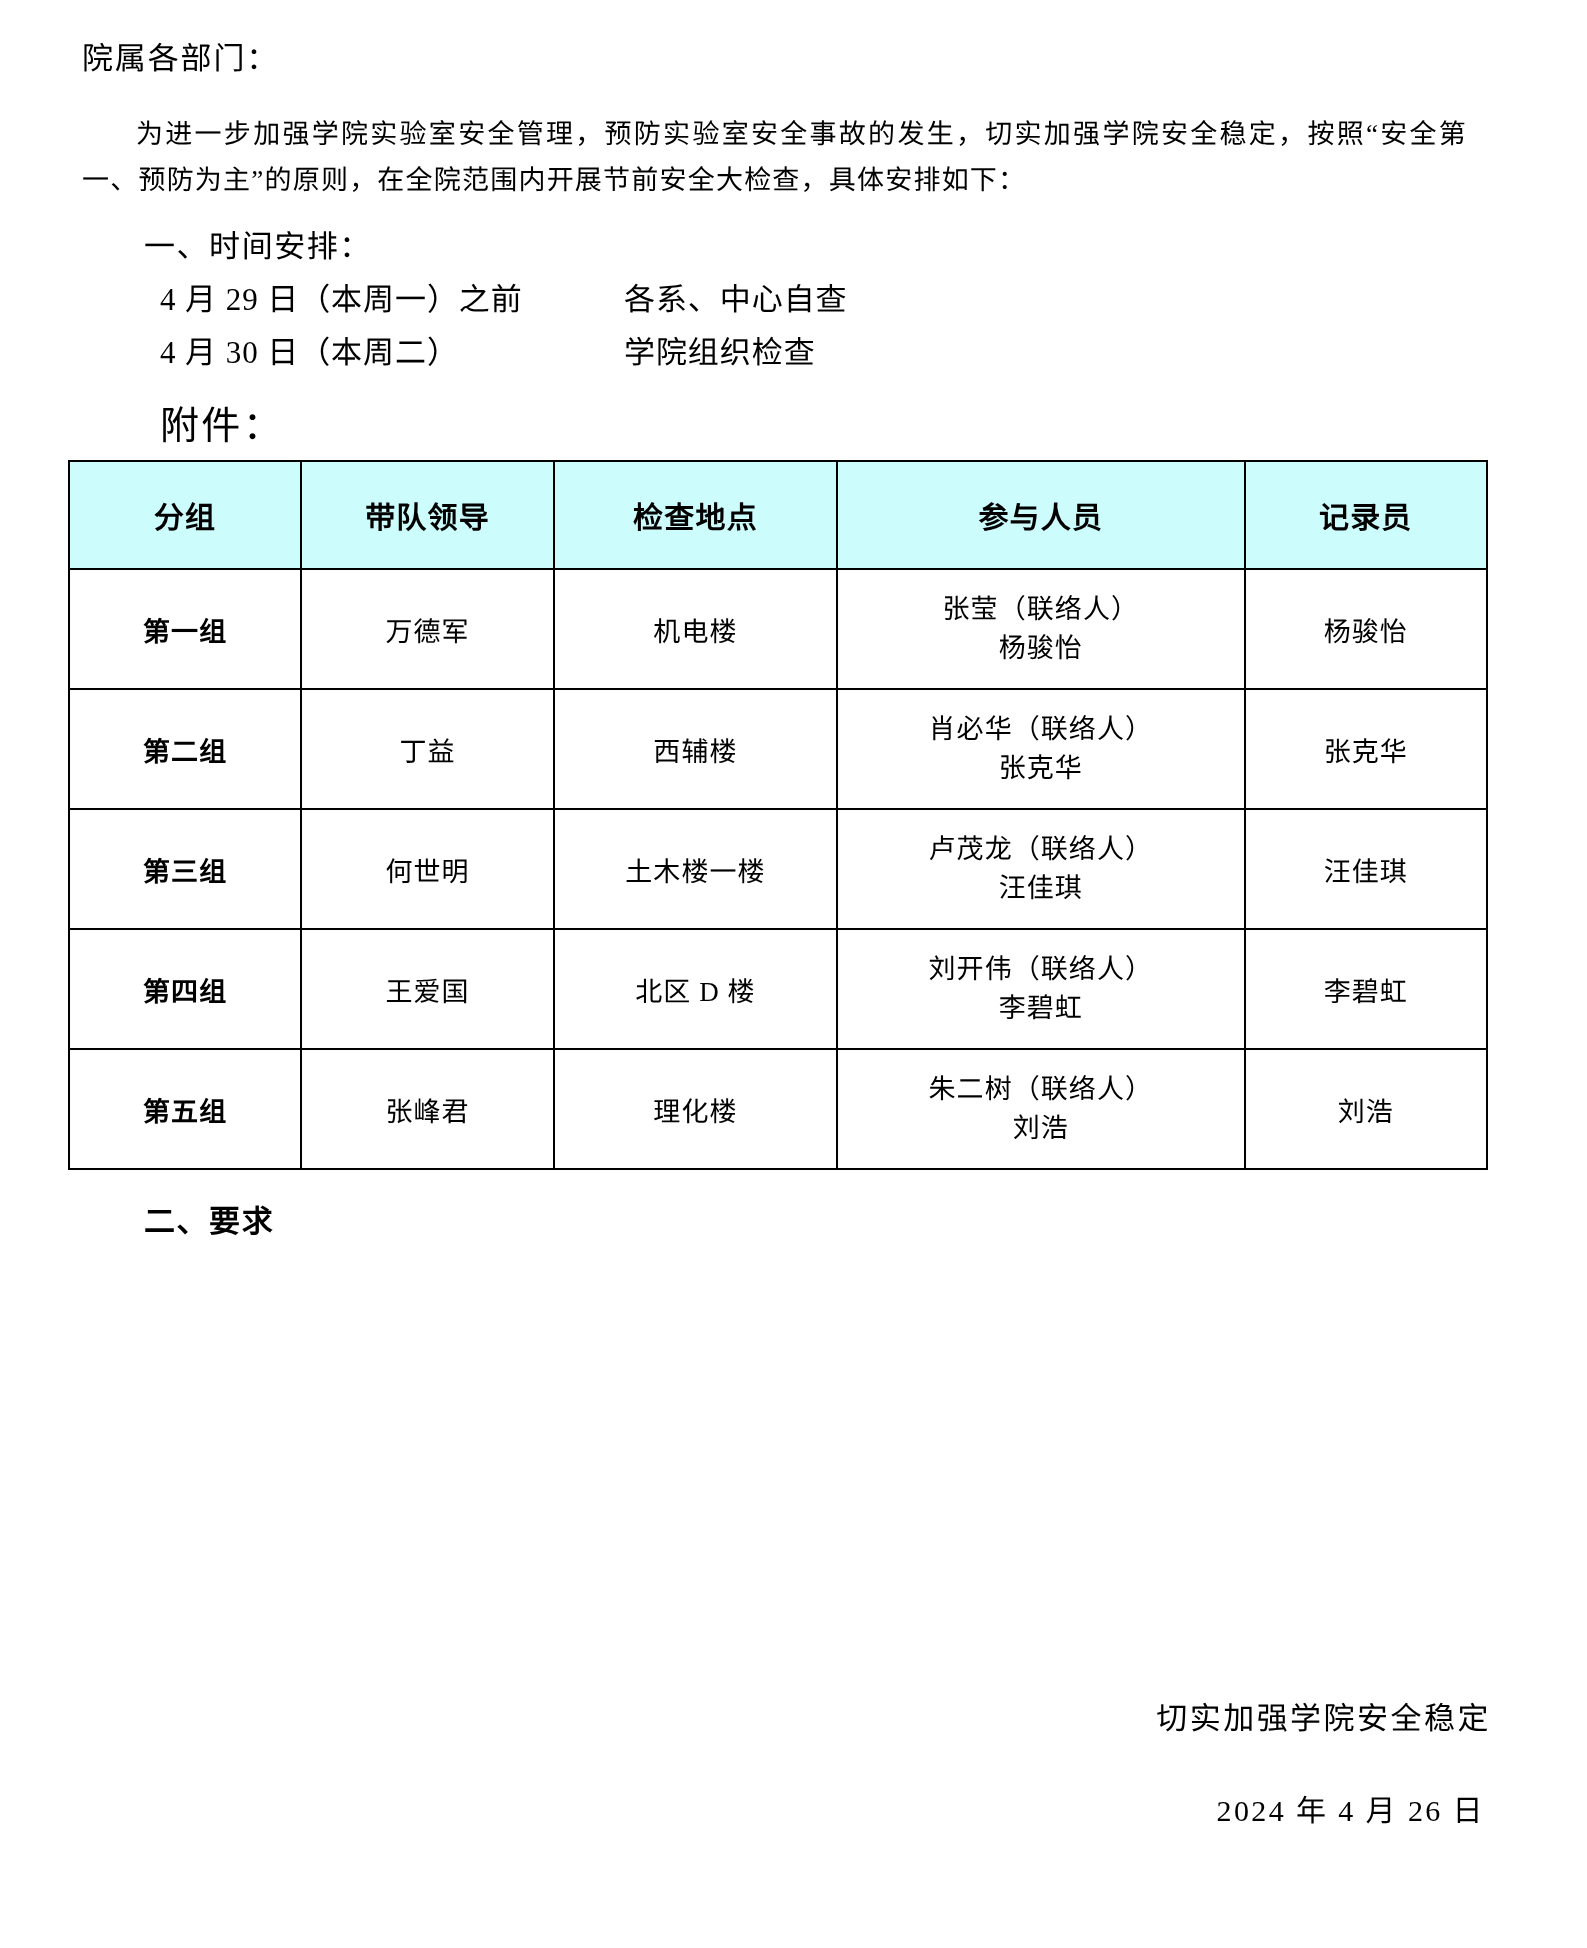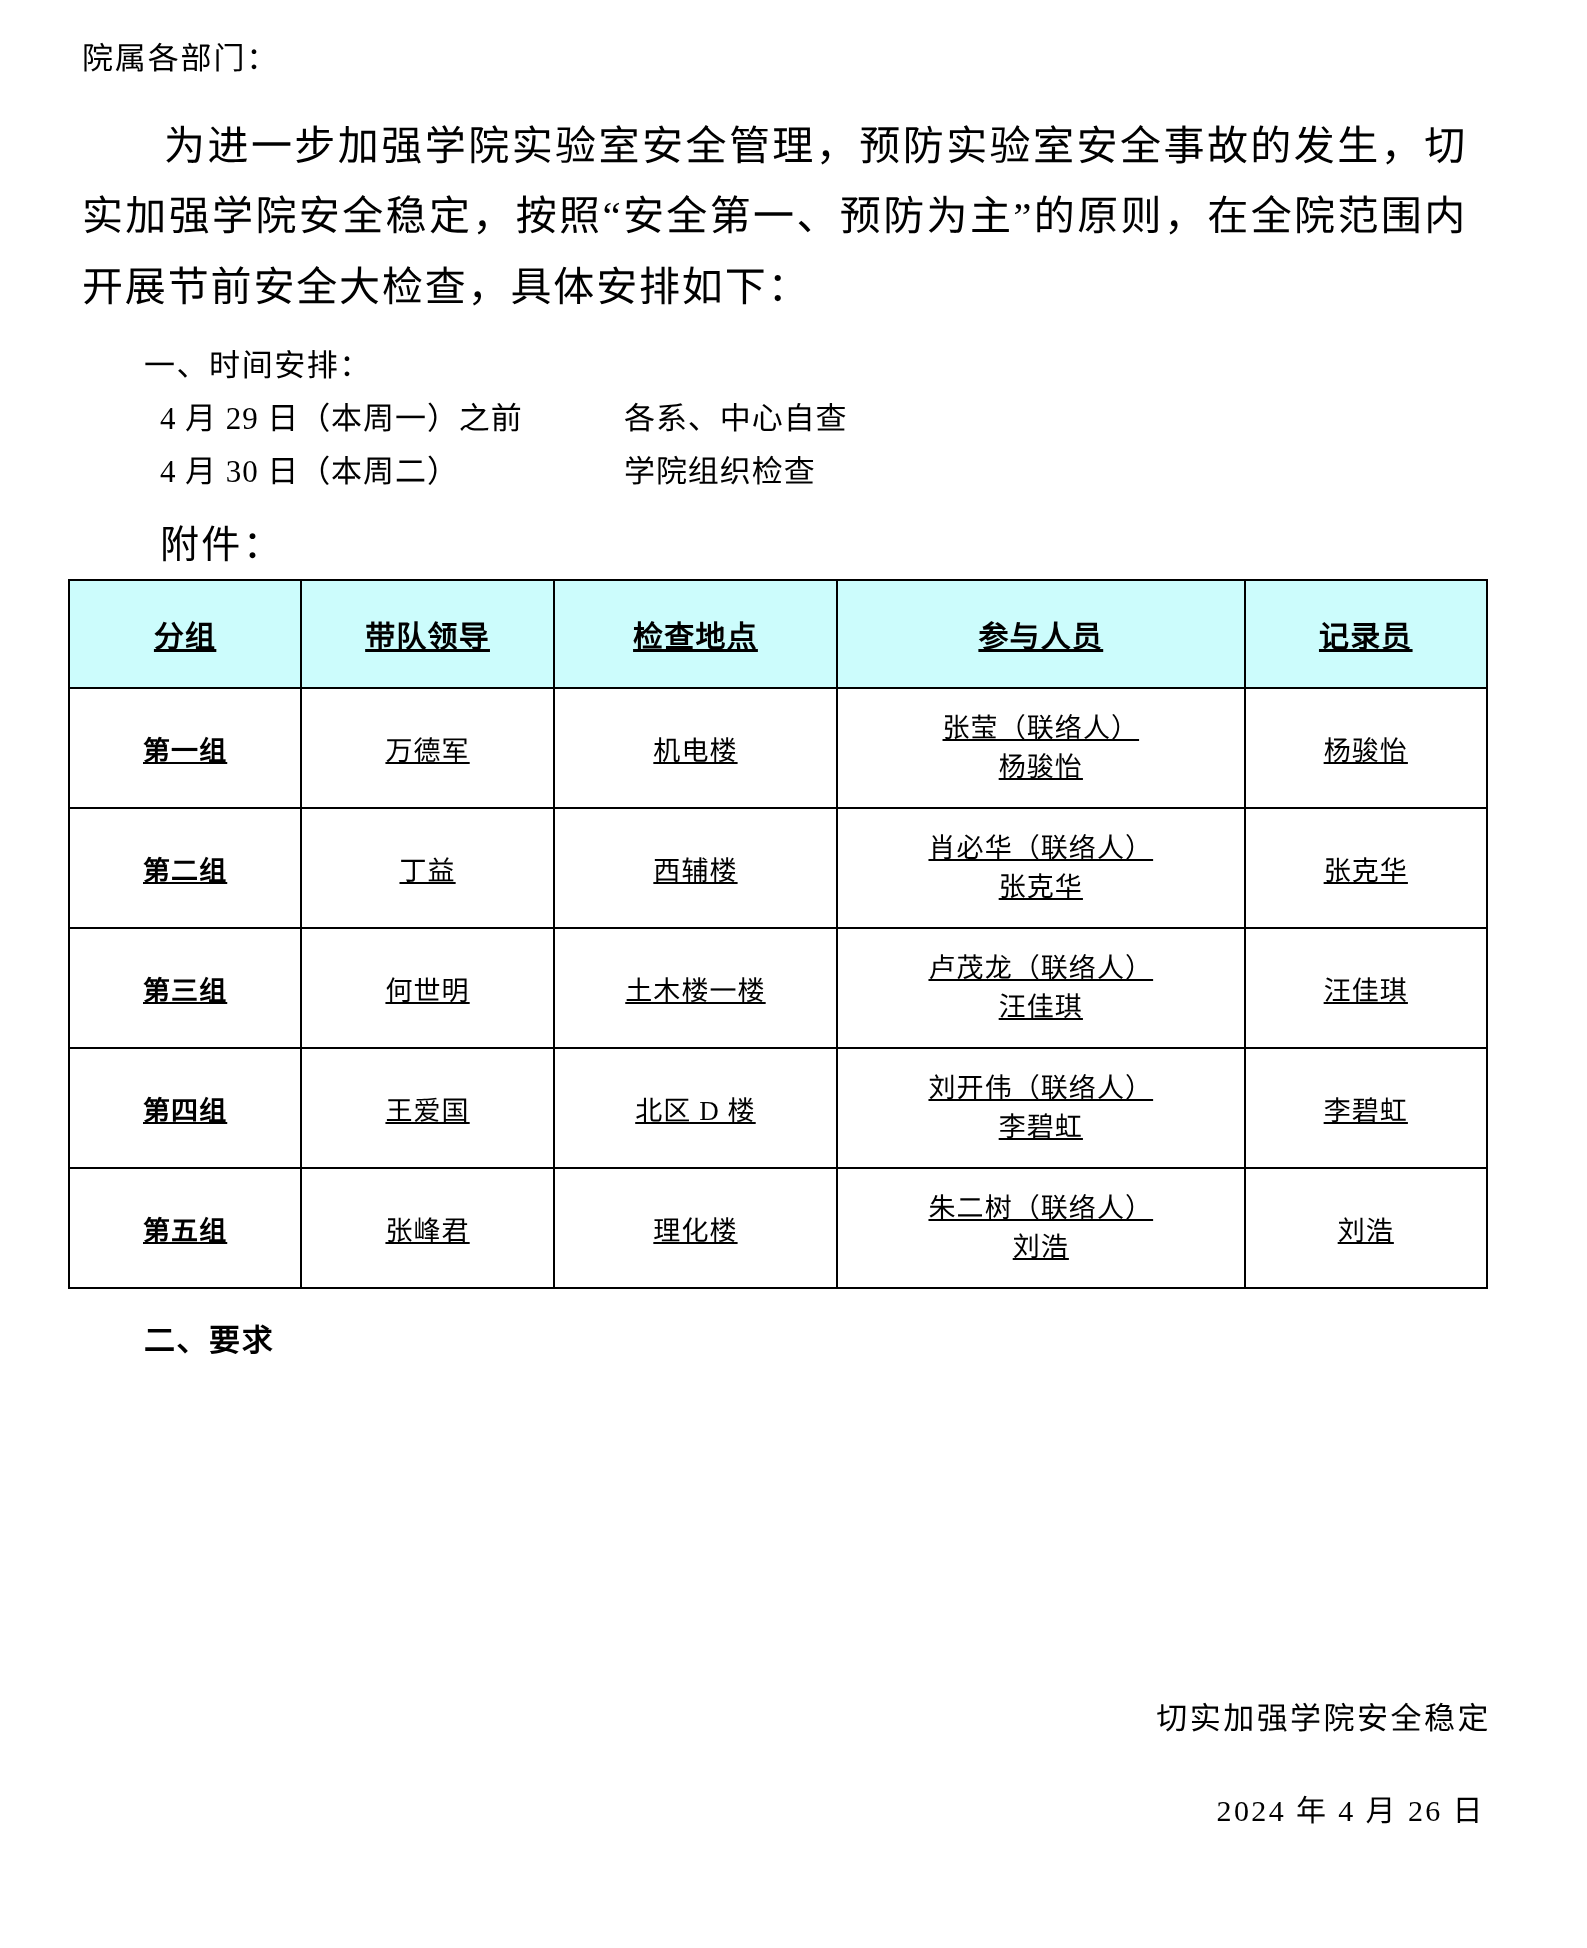--- a/index.html
+++ b/index.html
@@ -30,21 +30,21 @@
     top: 36px;
     width: 1420px;
   }
   .salutation {
     font-size: 31px;
     line-height: 1.5;
     letter-spacing: 0.06em;
     margin: 0 0 28px 0;
   }
   .para {
-    font-size: 41px;
+    font-size: 27px;
     line-height: 1.72;
     letter-spacing: 0.045em;
     text-align: justify;
     text-justify: inter-ideograph;
     margin: 0 0 8px 0;
     text-indent: 2em;
     width: 1385px;
     font-family: Liberation Serif, serif;
   }
   .section-title {
@@ -74,21 +74,20 @@
     font-size: 39px;
     letter-spacing: 0.06em;
     margin: 22px 0 10px 0;
     text-indent: 2em;
   }
   table.group-table {
     border-collapse: collapse;
     width: 1420px;
     margin: 0 0 0 -14px;
     table-layout: fixed;
-    text-decoration: underline;
   }
   table.group-table th,
   table.group-table td {
     border: 2px solid #000000;
     text-align: center;
     vertical-align: middle;
     font-size: 27px;
     letter-spacing: 0.04em;
     padding: 0;
   }

